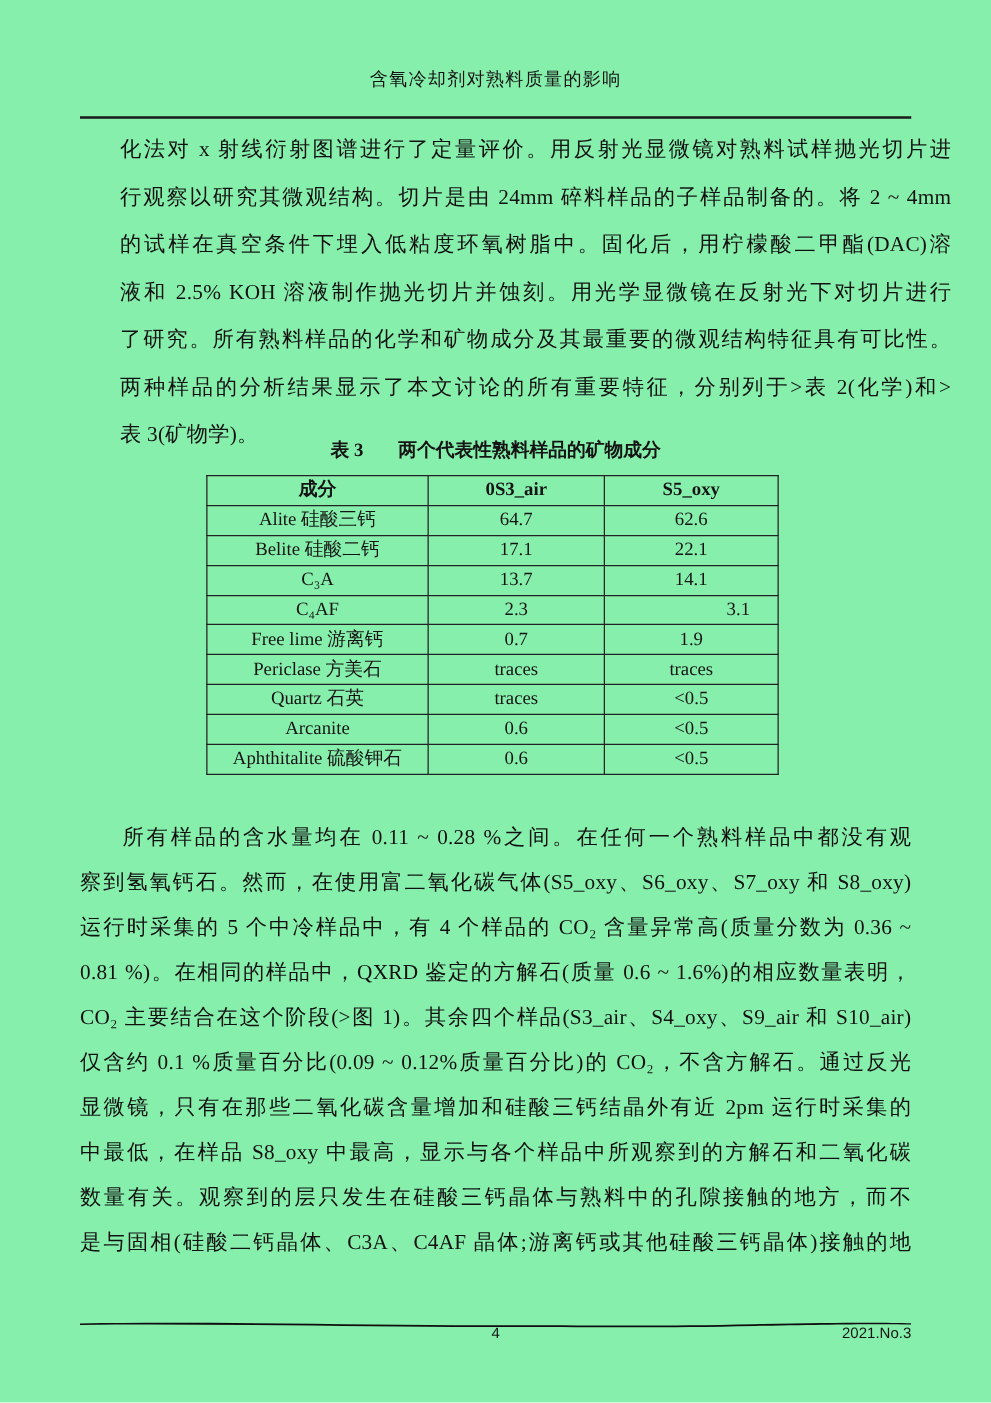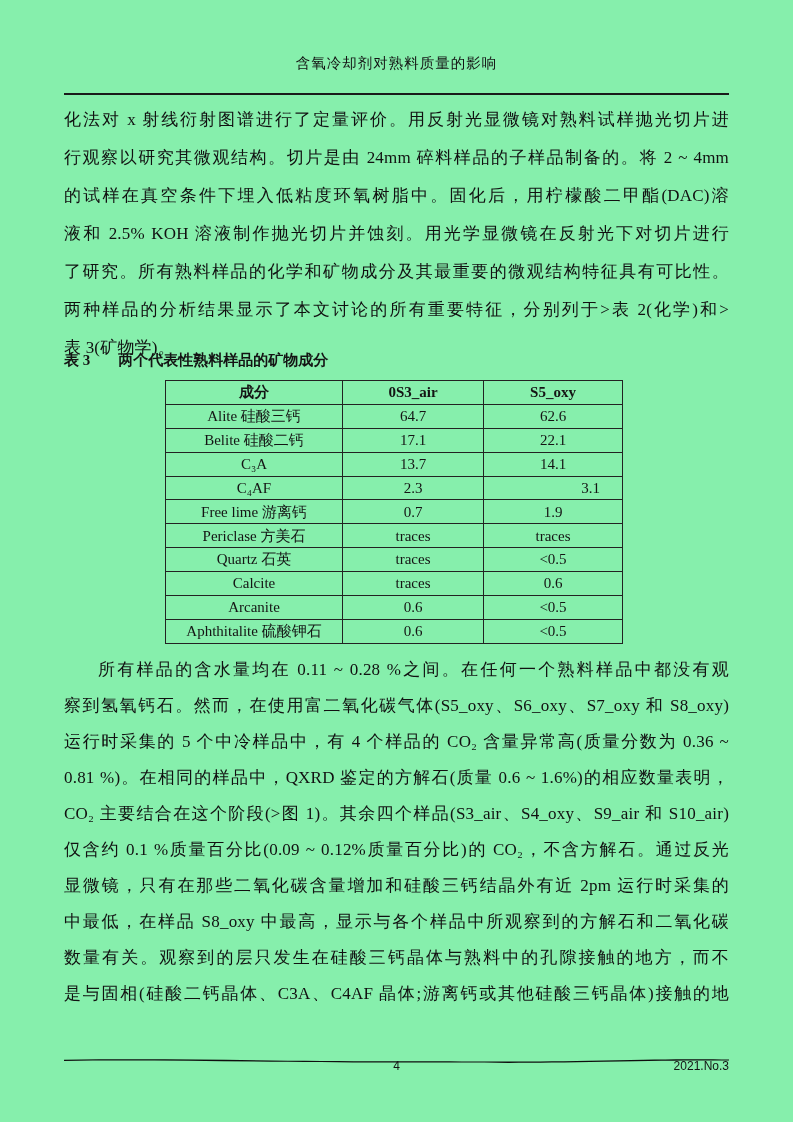--- a/index.html
+++ b/index.html
@@ -35,39 +35,40 @@
     height: 0;
     border-top: 2px solid #1a1a1a;
   }
   
   .para {
     position: absolute;
     left: 64px;
     width: 665px;
     font-size: 17px;
   }
-  .para1 { top: 101px; }
+  .para1 { top: 101px; margin-left: 32px; }
   .para2 { top: 652px; }
   .line {
     display: block;
     text-align: justify;
     text-align-last: justify;
     white-space: normal;
     letter-spacing: 0.2px;
   }
   .para1 .line { line-height: 38px; height: 38px; }
   .para2 .line { line-height: 36px; height: 36px; }
   .line.no-justify { text-align-last: left; }
   .line.indent { text-indent: 34px; }
   
   .table-caption {
     position: absolute;
     top: 351px;
     left: 64px;
     width: 665px;
+    text-align: center;
     font-weight: bold;
     font-size: 15px;
     color: #141414;
   }
   .table-caption .cap-gap { display: inline-block; width: 28px; }
   table.mineral-table {
     position: absolute;
     top: 380px;
     left: 165px;
     width: 457px;
@@ -187,25 +188,20 @@
       </tr>
       <tr>
         <td>Periclase 方美石</td>
         <td>traces</td>
         <td>traces</td>
       </tr>
       <tr>
         <td>Quartz 石英</td>
         <td>traces</td>
         <td>&lt;0.5</td>
-      </tr>
-      <tr>
-        <td>Calcite</td>
-        <td>traces</td>
-        <td>0.6</td>
       </tr>
       <tr>
         <td>Arcanite</td>
         <td>0.6</td>
         <td>&lt;0.5</td>
       </tr>
       <tr>
         <td>Aphthitalite 硫酸钾石</td>
         <td>0.6</td>
         <td>&lt;0.5</td>

